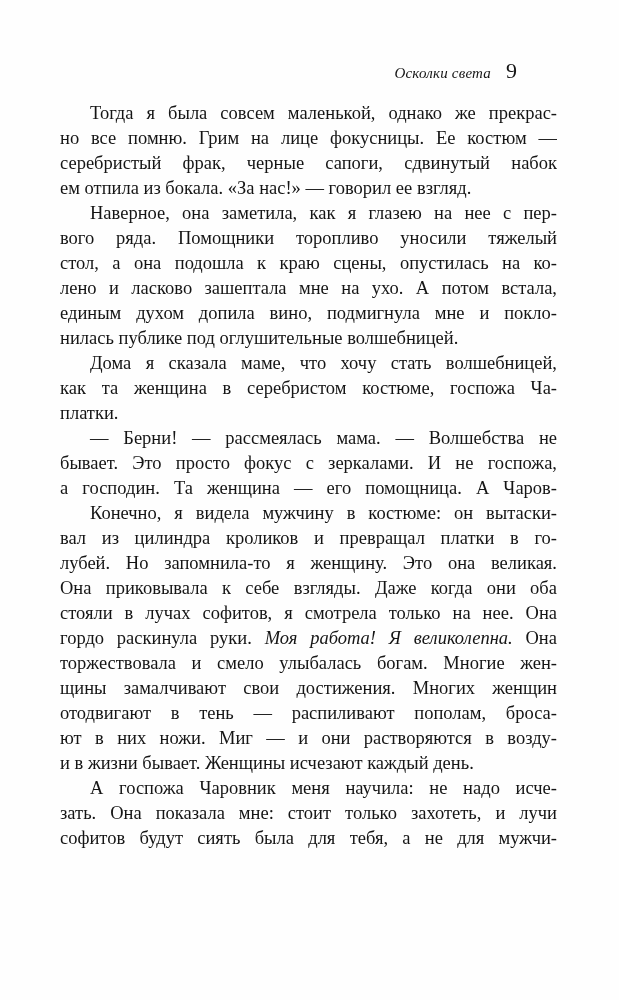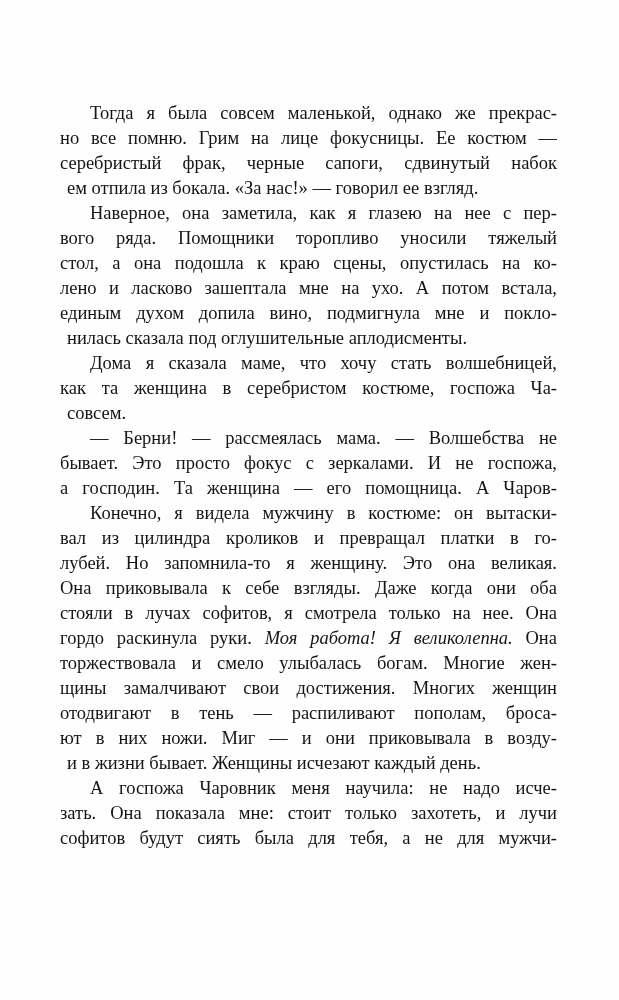--- a/index.html
+++ b/index.html
@@ -52,70 +52,73 @@
     font-size: 18.5px;
     line-height: 25px;
     height: 25px;
     white-space: nowrap;           
     text-align: justify;
     text-align-last: justify;
     overflow: hidden;
   }
   .line.plast {
     text-align-last: left;
-    margin-left: 7px;
   }
   .line.first {
     text-indent: 30px;
   }
   .line i {
     font-style: italic;
     margin-top: 16px;
   }
 </style>
 </head>
 <body>
 
 <div class="page">
+  <div class="page-header">
+    <span class="running-title">Осколки света</span>
+    <span class="page-number">9</span>
+  </div>
   <div class="body-text">
       <div class="paragraph">
         <div class="line first"><span>Тогда я была совсем маленькой, однако же прекрас-</span></div>
         <div class="line"><span>но все помню. Грим на лице фокусницы. Ее костюм —</span></div>
         <div class="line"><span>серебристый фрак, черные сапоги, сдвинутый набок</span></div>
         <div class="line plast"><span>ем отпила из бокала. «За нас!» — говорил ее взгляд.</span></div>
       </div>
       <div class="paragraph">
         <div class="line first"><span>Наверное, она заметила, как я глазею на нее с пер-</span></div>
         <div class="line"><span>вого ряда. Помощники торопливо уносили тяжелый</span></div>
         <div class="line"><span>стол, а она подошла к краю сцены, опустилась на ко-</span></div>
         <div class="line"><span>лено и ласково зашептала мне на ухо. А потом встала,</span></div>
         <div class="line"><span>единым духом допила вино, подмигнула мне и покло-</span></div>
-        <div class="line plast"><span>нилась сказала под оглушительные аплодисменты.</span></div>
+        <div class="line plast"><span>нилась публике под оглушительные волшебницей.</span></div>
       </div>
       <div class="paragraph">
         <div class="line first"><span>Дома я сказала маме, что хочу стать волшебницей,</span></div>
         <div class="line"><span>как та женщина в серебристом костюме, госпожа Ча-</span></div>
-        <div class="line plast"><span>совсем.</span></div>
+        <div class="line plast"><span>платки.</span></div>
       </div>
       <div class="paragraph">
         <div class="line first"><span>— Берни! — рассмеялась мама. — Волшебства не</span></div>
         <div class="line"><span>бывает. Это просто фокус с зеркалами. И не госпожа,</span></div>
         <div class="line"><span>а господин. Та женщина — его помощница. А Чаров-</span></div>
       </div>
       <div class="paragraph">
         <div class="line first"><span>Конечно, я видела мужчину в костюме: он вытаски-</span></div>
         <div class="line"><span>вал из цилиндра кроликов и превращал платки в го-</span></div>
         <div class="line"><span>лубей. Но запомнила-то я женщину. Это она великая.</span></div>
         <div class="line"><span>Она приковывала к себе взгляды. Даже когда они оба</span></div>
         <div class="line"><span>стояли в лучах софитов, я смотрела только на нее. Она</span></div>
         <div class="line"><span>гордо раскинула руки. </span><i>Моя работа! Я великолепна.</i><span> Она</span></div>
         <div class="line"><span>торжествовала и смело улыбалась богам. Многие жен-</span></div>
         <div class="line"><span>щины замалчивают свои достижения. Многих женщин</span></div>
         <div class="line"><span>отодвигают в тень — распиливают пополам, броса-</span></div>
-        <div class="line"><span>ют в них ножи. Миг — и они приковывала в возду-</span></div>
+        <div class="line"><span>ют в них ножи. Миг — и они растворяются в возду-</span></div>
         <div class="line plast"><span>и в жизни бывает. Женщины исчезают каждый день.</span></div>
       </div>
       <div class="paragraph">
         <div class="line first"><span>А госпожа Чаровник меня научила: не надо исче-</span></div>
         <div class="line"><span>зать. Она показала мне: стоит только захотеть, и лучи</span></div>
         <div class="line"><span>софитов будут сиять была для тебя, а не для мужчи-</span></div>
       </div>
     </div>
 </div>
 

